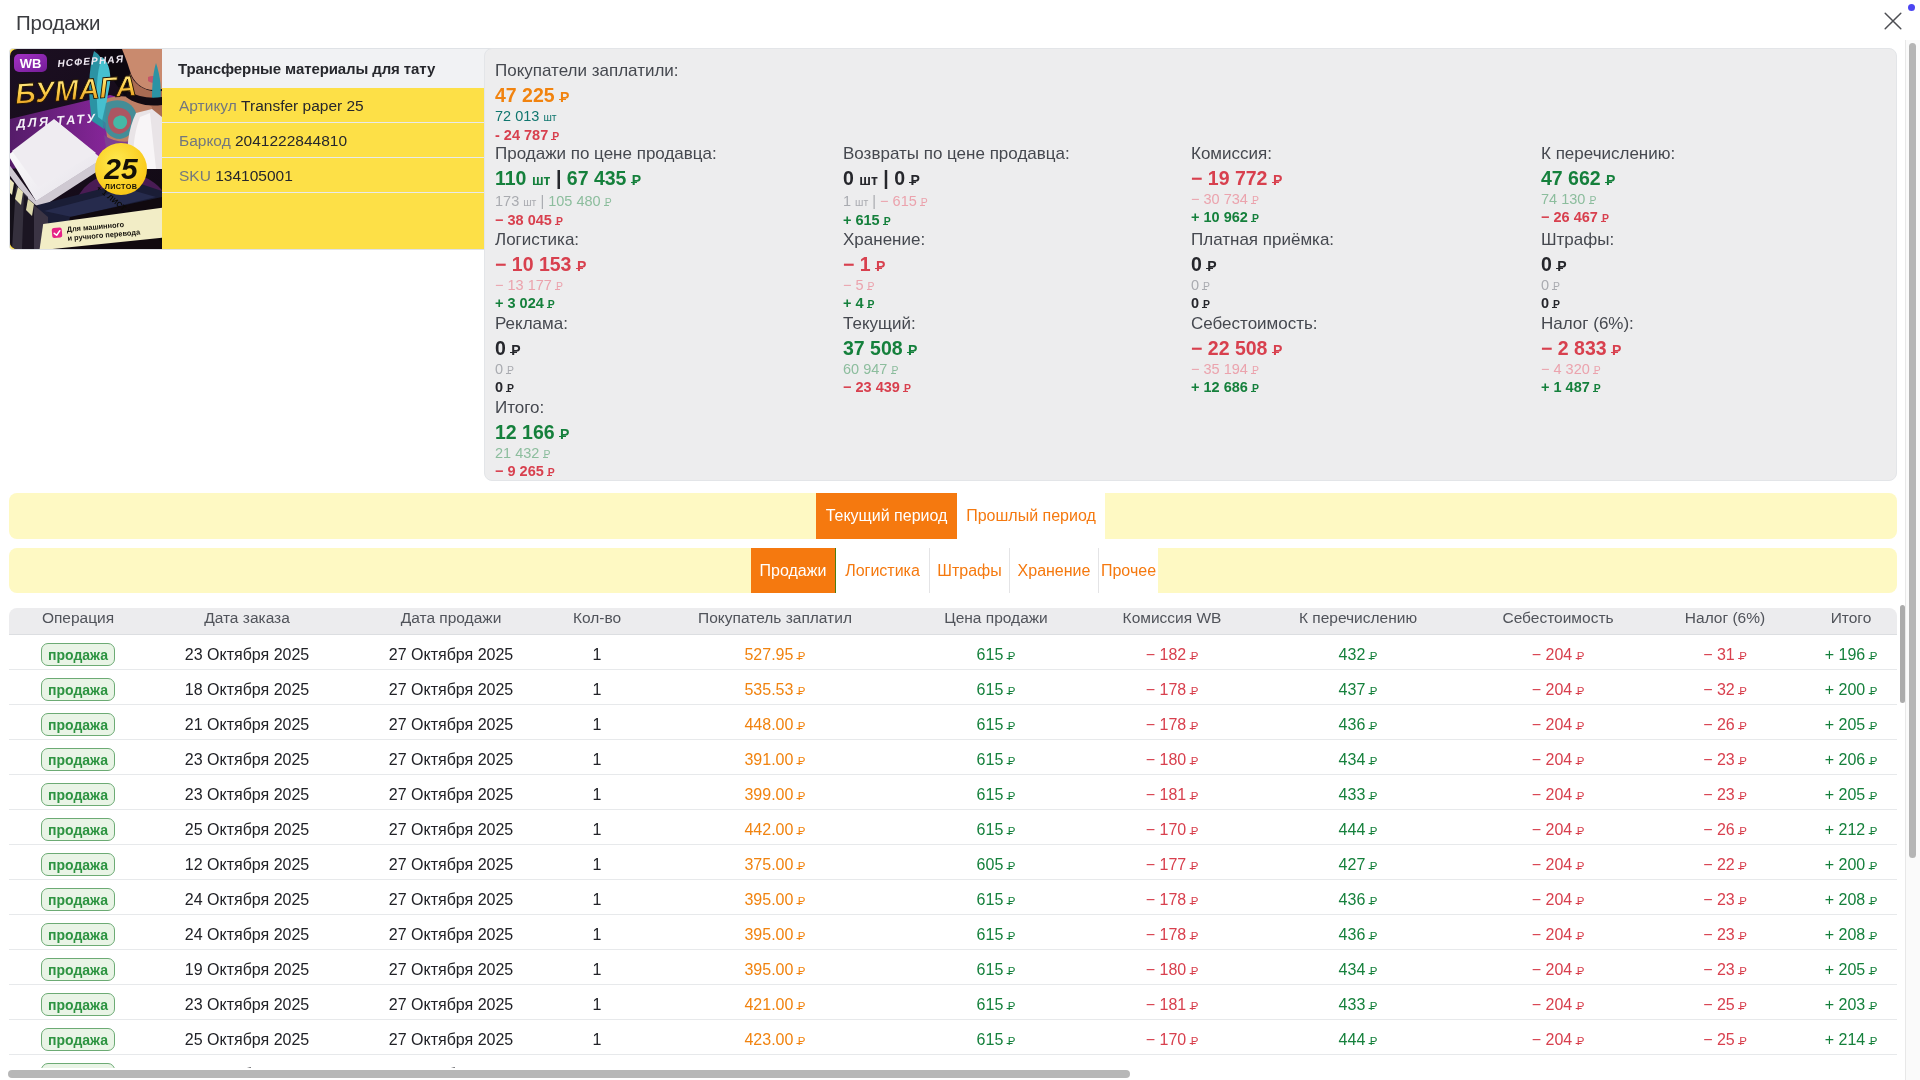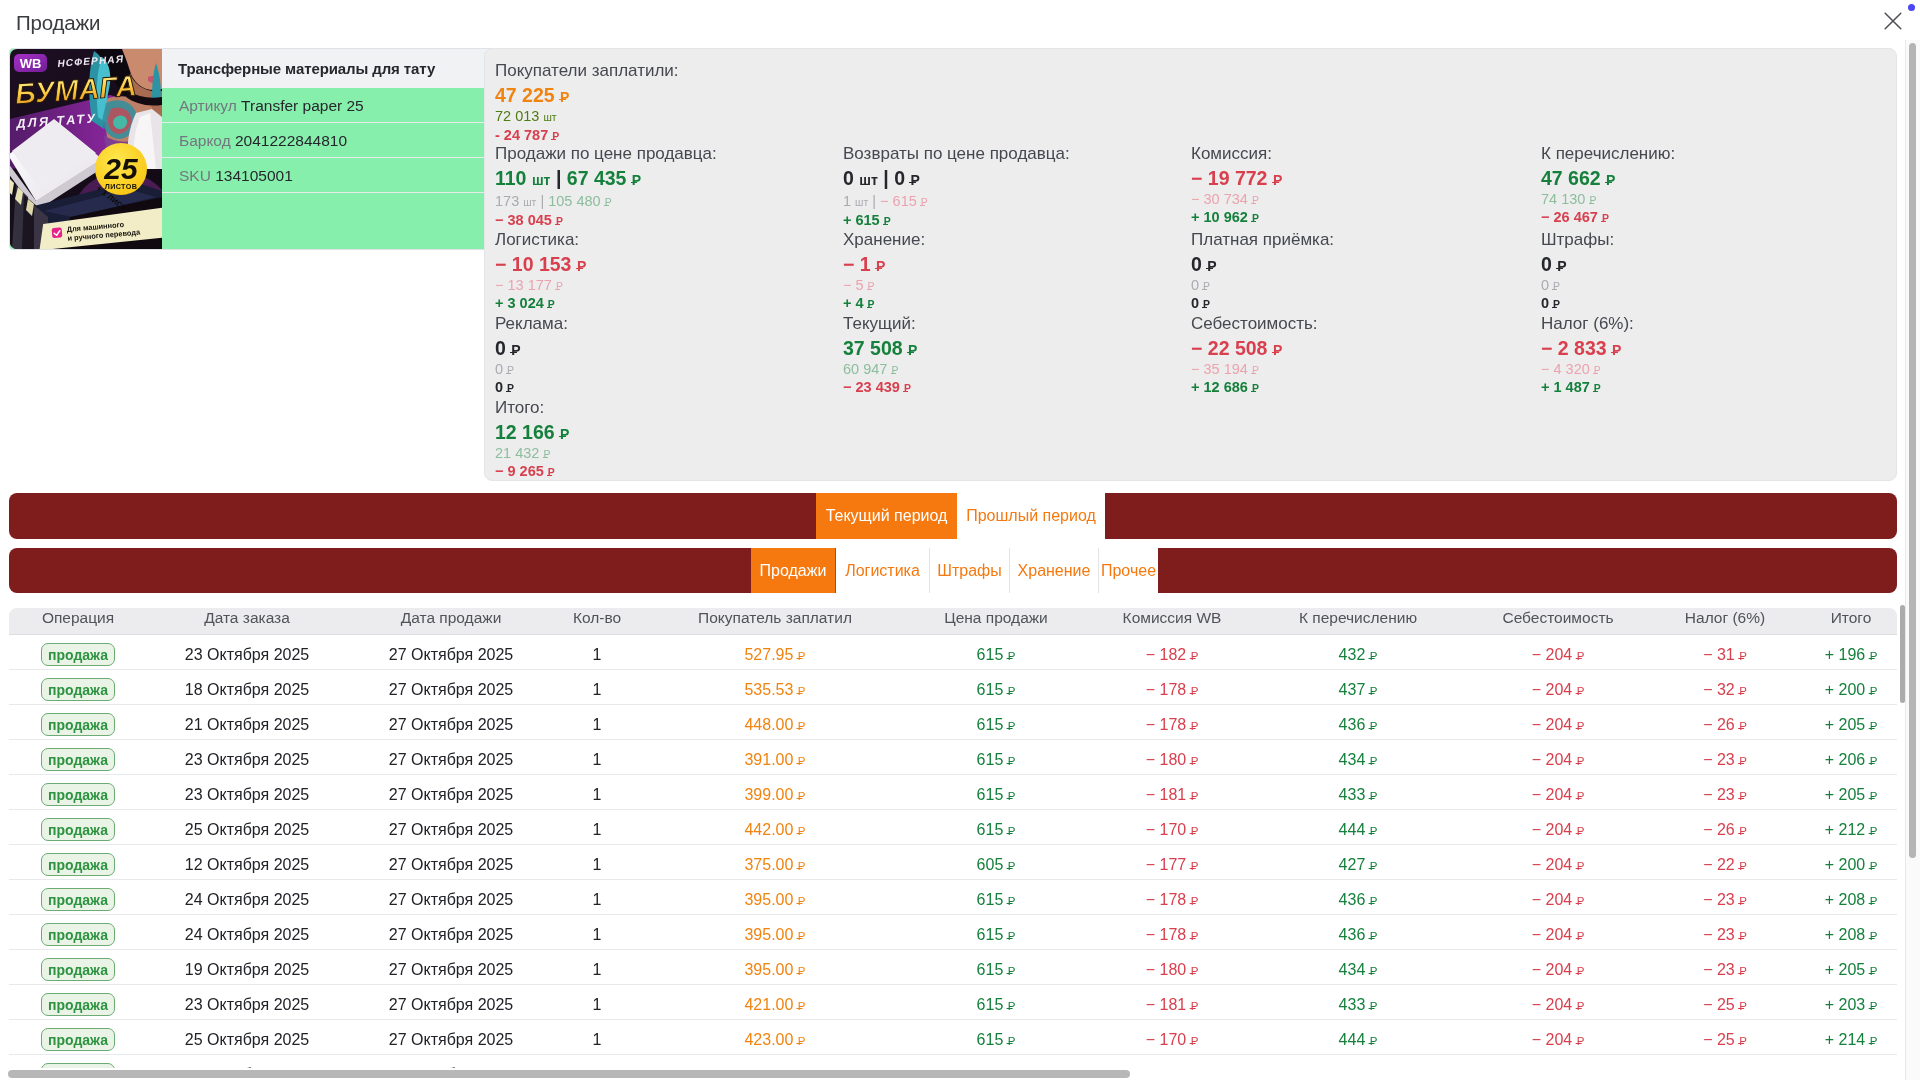--- a/index.html
+++ b/index.html
@@ -1,45 +1,45 @@
 <!DOCTYPE html>
 <html lang="ru"><head><meta charset="utf-8"><title>Продажи</title>
 <style>
 *{margin:0;padding:0;box-sizing:border-box}
 html,body{width:1920px;height:1080px;background:#fff;overflow:hidden;
  font-family:"Liberation Sans",sans-serif;-webkit-font-smoothing:antialiased}
 .abs{position:absolute}
 .title{position:absolute;left:16px;top:11px;font-size:20.5px;letter-spacing:-0.2px;color:#3b3c40}
 .dot{position:absolute;left:1908px;top:4px;width:7px;height:7px;border-radius:50%;background:#4b45f2}
 
-.card{position:absolute;left:9px;top:48px;width:500px;height:202px;border:1px solid #dfe2e6;border-radius:4px;background:#86efac}
+.card{position:absolute;left:9px;top:48px;width:500px;height:202px;border:1px solid #dfe2e6;border-radius:4px;background:#fde047}
 .pimg{position:absolute;left:0;top:0;width:152px;height:200px;border-radius:7px 0 0 7px;overflow:hidden}
 .pinfo{position:absolute;left:152px;top:0;right:0;height:200px}
 .ptitle{position:absolute;left:0;top:0;right:0;height:39px;background:#f1f2f4;border-radius:0 7px 0 0;
  font-size:15px;font-weight:bold;color:#26272c;line-height:39px;padding-left:16px;white-space:nowrap;letter-spacing:-0.1px}
 .ptri{position:absolute;right:3px;top:15px;width:0;height:0;border-left:7px solid transparent;border-right:7px solid transparent;border-top:9px solid #ef7b0f}
 .prow{position:absolute;left:0;right:0;height:35px;line-height:35px;font-size:15.5px;color:#73777e;padding-left:17px;border-bottom:1px solid #e8eaec}
 .prow b{color:#26272c;font-weight:normal}
 
 .panel{position:absolute;left:484px;top:48px;width:1413px;height:433px;background:#ededee;border:1px solid #e3e5e8;border-radius:8px}
 .blk{position:absolute;white-space:nowrap}
 .lb{font-size:17px;line-height:24px;color:#45484f}
 .v{font-size:19.5px;line-height:25px;font-weight:bold;color:#26272c}
 .s{font-size:14.5px;line-height:17px;color:#a9abb0}
 .t{font-size:14.5px;line-height:18px;font-weight:bold;color:#26272c}
-.org{color:#f1830f}.org2{color:#4d7c0f}
+.org{color:#f1830f}.org2{color:#0f766e}
 .grn{color:#15803c}.grn2{color:#8cbd9d}
 .red{color:#d8404e}.red2{color:#eba3ad}
 .gry{color:#a9abb0}.drk{color:#26272c}
 .sm{font-size:72%;}
 .R{font-style:normal;position:relative;display:inline-block;line-height:1}
 .R i{font-style:normal}
 .R u{position:absolute;left:-12%;width:72%;height:1.2px;background:currentColor;top:63%;text-decoration:none}
 
-.strip{position:absolute;left:9px;width:1888px;background:#7f1d1d;border-radius:8px}
+.strip{position:absolute;left:9px;width:1888px;background:#fef9c3;border-radius:8px}
 .tab{position:absolute;top:0;height:100%;font-size:16px;text-align:center;color:#f5790f;background:#fff}
 .tab.on{background:#f5790f;color:#fff}
 .tab span{position:absolute;left:0;right:0;top:50%;transform:translateY(-50%)}
 
 .twrap{position:absolute;left:9px;top:608px;width:1888px;height:472px;border-radius:8px 8px 0 0;overflow:hidden;background:#fff}
 .thead{position:absolute;left:0;top:0;width:100%;height:27px;background:#ececee;border-bottom:1px solid #dcdee1}
 .th{position:absolute;top:-4px;height:27px;line-height:27px;font-size:15.5px;color:#50535a;transform:translateX(-50%);white-space:nowrap}
 .trow{position:absolute;left:0;width:100%;height:35px;border-bottom:1px solid #e7e9eb;background:#fff}
 .td{position:absolute;top:2px;height:35px;line-height:35px;font-size:16px;color:#212227;transform:translateX(-50%);white-space:nowrap}
 .td.org{color:#f1830f}.td.grn{color:#15803c}.td.red{color:#d8404e}

